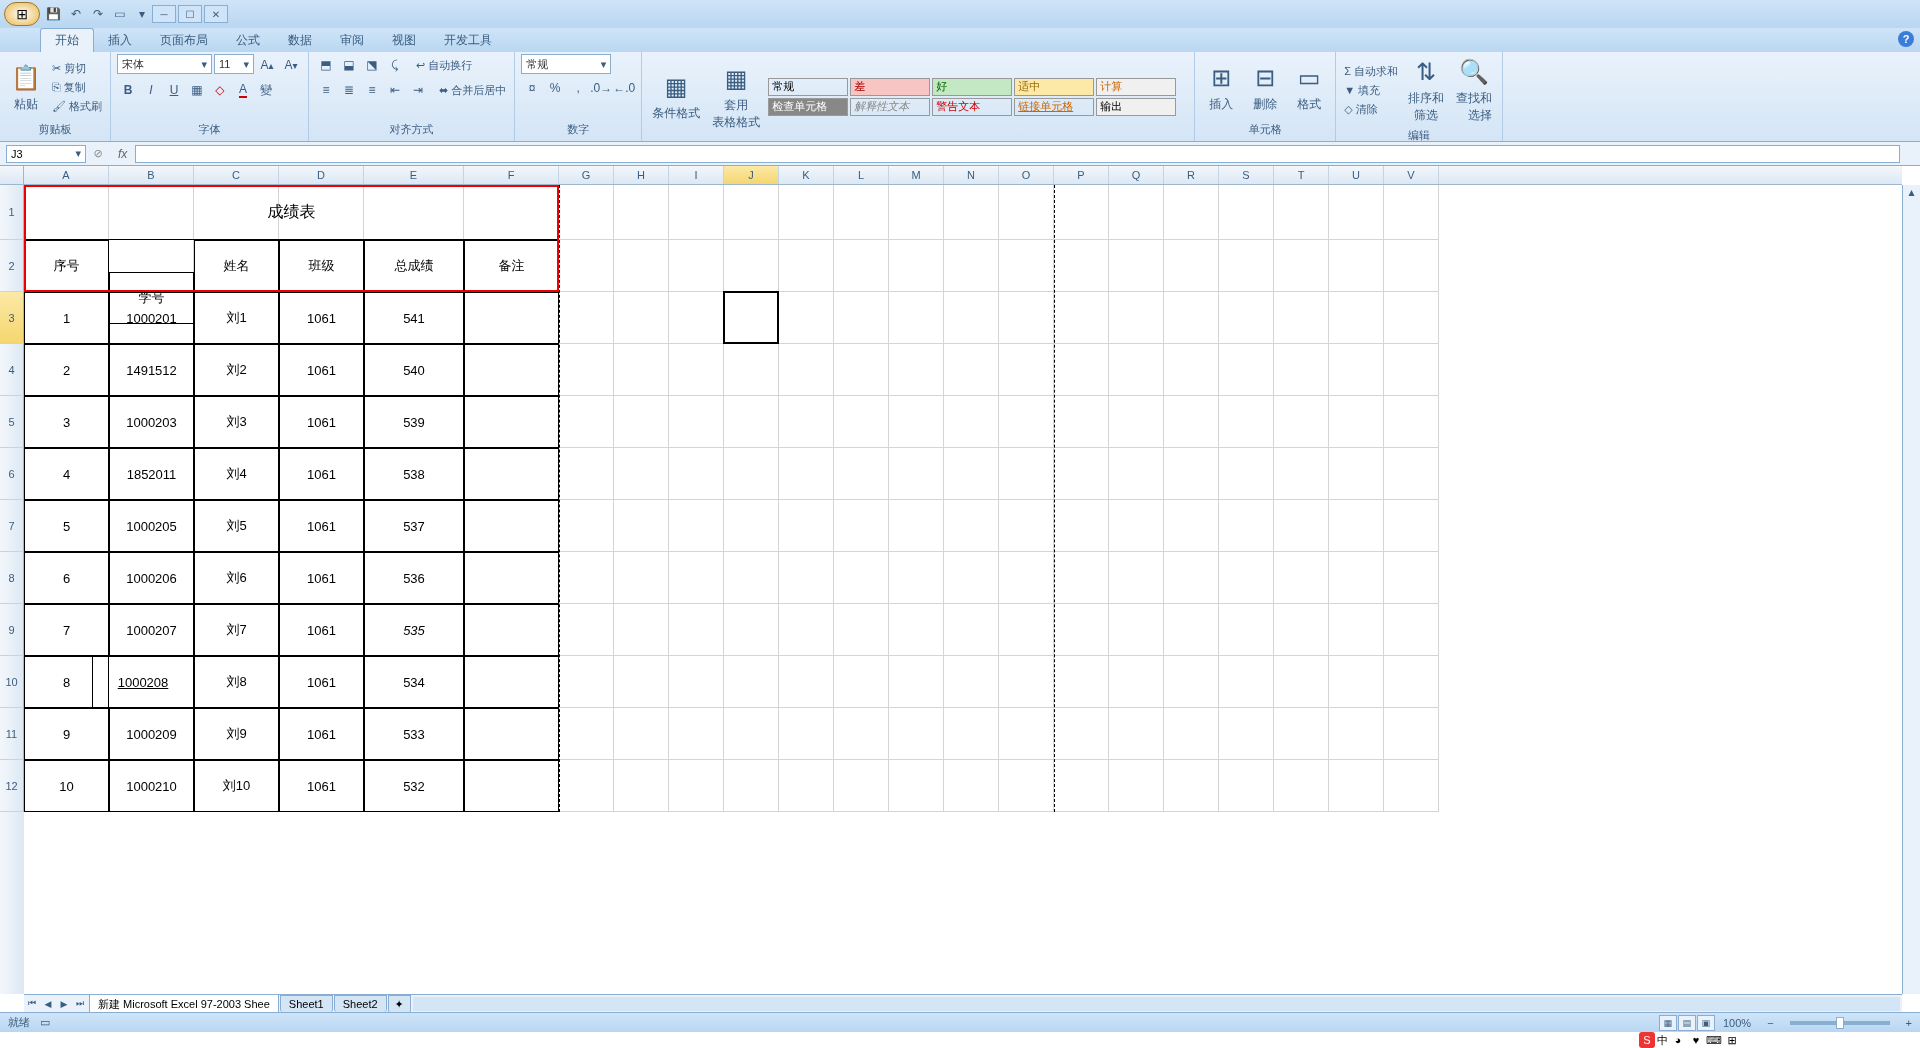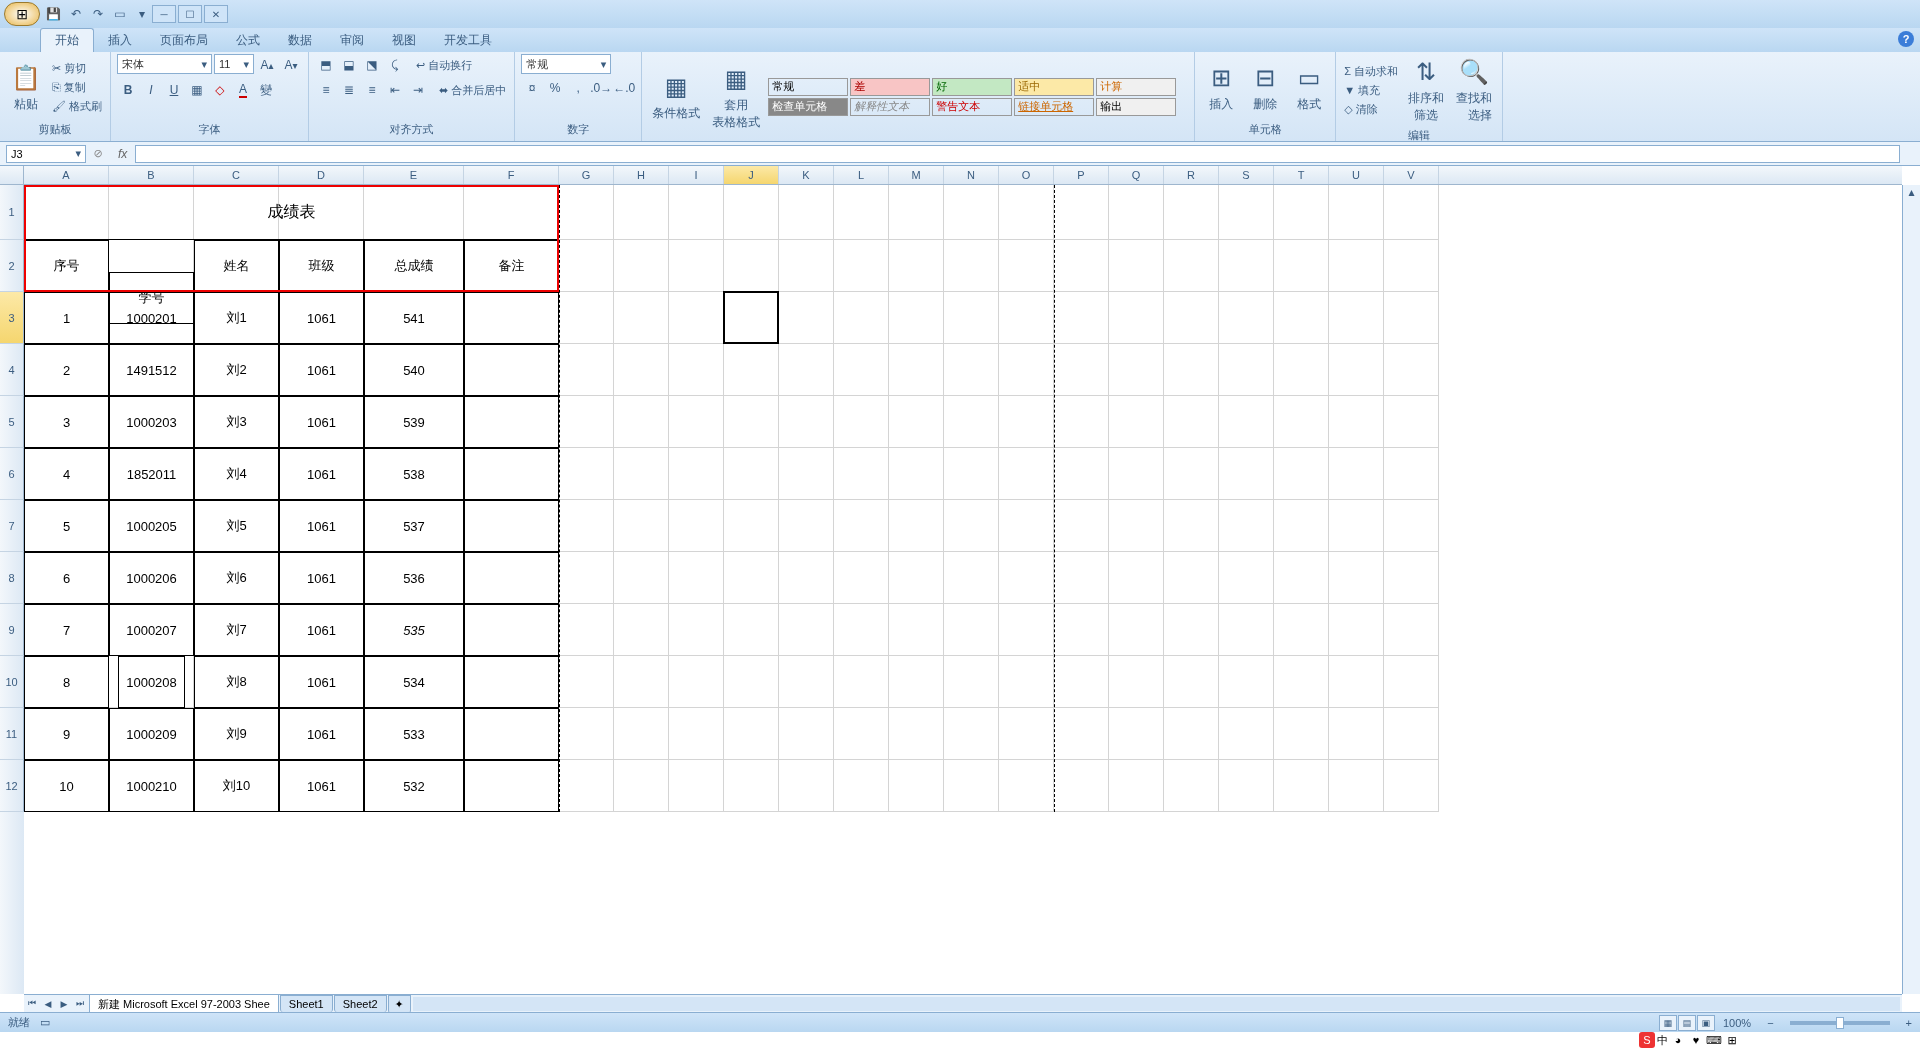--- a/index.html
+++ b/index.html
@@ -657,21 +657,21 @@
         <div class="gcell" style="left: 255px; top: 367px; width: 85px; height: 52px; border: 1px solid rgb(0, 0, 0);">1061</div>
         <div class="gcell" style="left: 340px; top: 367px; width: 100px; height: 52px; border: 1px solid rgb(0, 0, 0);">536</div>
         <div class="gcell" style="left: 440px; top: 367px; width: 95px; height: 52px; border: 1px solid rgb(0, 0, 0);"></div>
         <div class="gcell" style="left: 0px; top: 419px; width: 85px; height: 52px; border: 1px solid rgb(0, 0, 0);">7</div>
         <div class="gcell" style="left: 85px; top: 419px; width: 85px; height: 52px; border: 1px solid rgb(0, 0, 0);">1000207</div>
         <div class="gcell" style="left: 170px; top: 419px; width: 85px; height: 52px; border: 1px solid rgb(0, 0, 0);">刘7</div>
         <div class="gcell" style="left: 255px; top: 419px; width: 85px; height: 52px; border: 1px solid rgb(0, 0, 0);">1061</div>
         <div class="gcell" style="left: 340px; top: 419px; width: 100px; height: 52px; border: 1px solid rgb(0, 0, 0); font-style: italic;">535</div>
         <div class="gcell" style="left: 440px; top: 419px; width: 95px; height: 52px; border: 1px solid rgb(0, 0, 0);"></div>
         <div class="gcell" style="left: 0px; top: 471px; width: 85px; height: 52px; border: 1px solid rgb(0, 0, 0);">8</div>
-        <div class="gcell" style="left: 94px; top: 471px; width: 67px; height: 52px; border: 1px solid rgb(0, 0, 0);">1000208</div>
+        <div class="gcell" style="left: 68px; top: 471px; width: 102px; height: 52px; border: 1px solid rgb(0, 0, 0); text-decoration: underline;">1000208</div>
         <div class="gcell" style="left: 170px; top: 471px; width: 85px; height: 52px; border: 1px solid rgb(0, 0, 0);">刘8</div>
         <div class="gcell" style="left: 255px; top: 471px; width: 85px; height: 52px; border: 1px solid rgb(0, 0, 0);">1061</div>
         <div class="gcell" style="left: 340px; top: 471px; width: 100px; height: 52px; border: 1px solid rgb(0, 0, 0);">534</div>
         <div class="gcell" style="left: 440px; top: 471px; width: 95px; height: 52px; border: 1px solid rgb(0, 0, 0);"></div>
         <div class="gcell" style="left: 0px; top: 523px; width: 85px; height: 52px; border: 1px solid rgb(0, 0, 0);">9</div>
         <div class="gcell" style="left: 85px; top: 523px; width: 85px; height: 52px; border: 1px solid rgb(0, 0, 0);">1000209</div>
         <div class="gcell" style="left: 170px; top: 523px; width: 85px; height: 52px; border: 1px solid rgb(0, 0, 0);">刘9</div>
         <div class="gcell" style="left: 255px; top: 523px; width: 85px; height: 52px; border: 1px solid rgb(0, 0, 0);">1061</div>
         <div class="gcell" style="left: 340px; top: 523px; width: 100px; height: 52px; border: 1px solid rgb(0, 0, 0);">533</div>
         <div class="gcell" style="left: 440px; top: 523px; width: 95px; height: 52px; border: 1px solid rgb(0, 0, 0);"></div>

